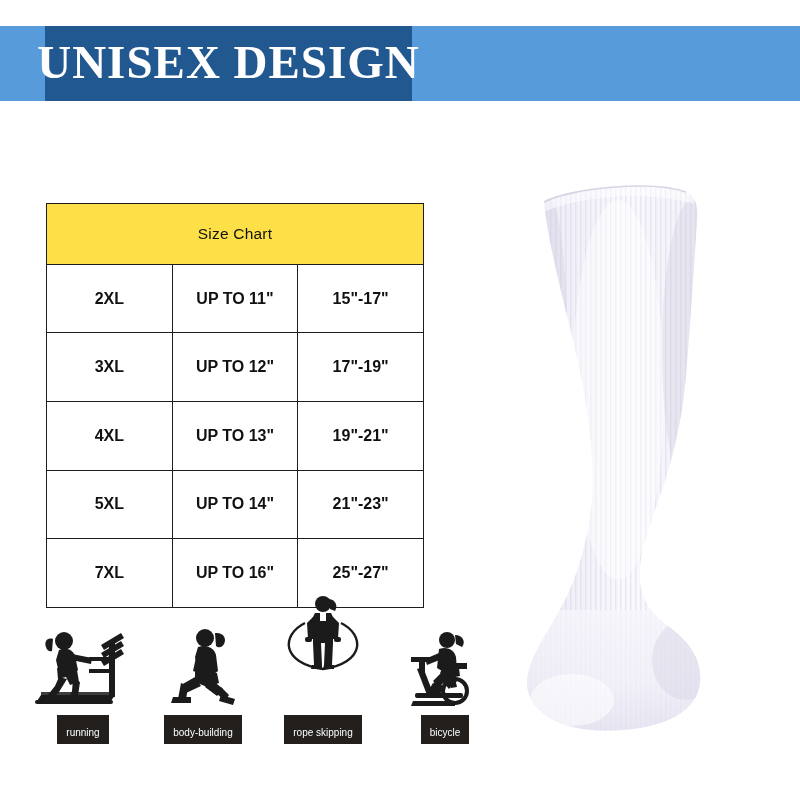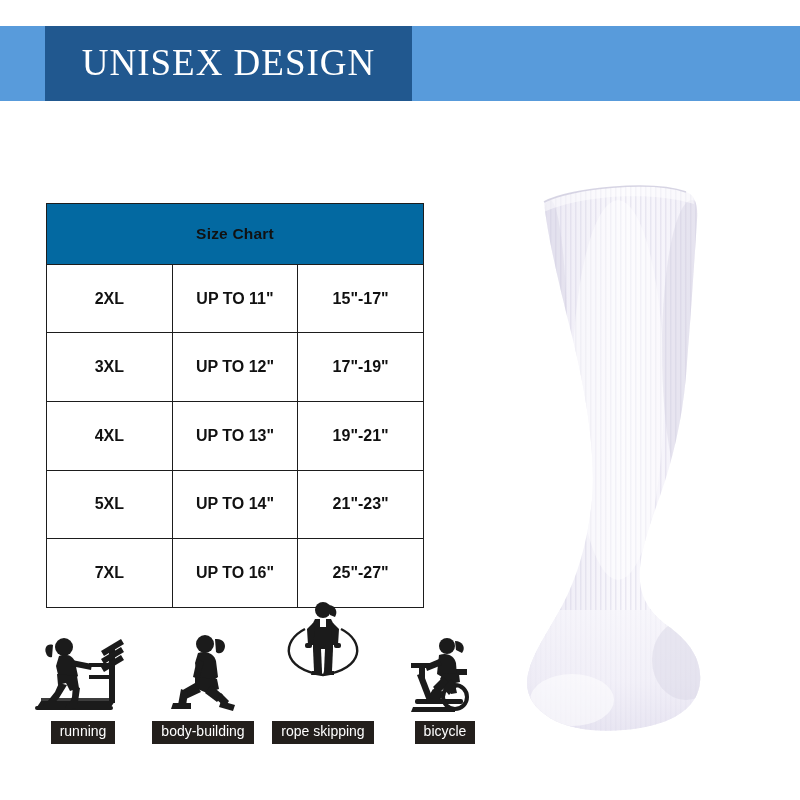--- a/index.html
+++ b/index.html
@@ -31,22 +31,22 @@
     top: 26px;
     width: 367px;
     height: 75px;
     background: #21588f;
     display: flex;
     align-items: center;
     justify-content: center;
   }
   .banner-title {
     font-family: "Liberation Serif", serif;
-    font-weight: normal;
-    font-size: 37px;
+    font-weight: bold;
+    font-size: 47px;
     letter-spacing: 1px;
     color: #ffffff;
     white-space: nowrap;
     line-height: 1;
     padding-bottom: 3px;
   }
 
   
   .chart-wrap {
     position: absolute;
@@ -63,23 +63,23 @@
   }
   table.size-chart td {
     border: 1.6px solid #1d1d1d;
     text-align: center;
     vertical-align: middle;
     font-size: 15.5px;
     color: #111111;
     padding: 0;
   }
   td.chart-title {
-    background: #0369a1;
+    background: #fde047;
     color: #ffffff;
-    font-weight: bold;
+    font-weight: normal;
     font-size: 21px;
     height: 45px;
     letter-spacing: 0.2px;
     margin-top: 22px;
   }
   tr.head-row td {
     font-weight: bold;
     font-size: 16.5px;
     height: 57px;
     line-height: 1.28;
@@ -115,23 +115,23 @@
     flex: 1 1 auto;
     display: flex;
     align-items: flex-end;
     justify-content: center;
     width: 100%;
   }
   .activity .glyph svg { display: block; }
   .activity .caption {
     background: #231f1c;
     color: #ffffff;
-    font-size: 14px;
+    font-size: 10px;
     line-height: 1;
-    padding: 3px 9px 6px 9px;
+    padding: 13px 9px 6px 9px;
     white-space: nowrap;
     margin-top: 4px;
   }
   #act-0 { left: 0px; }
   #act-1 { left: 120px; }
   #act-2 { left: 240px; gap: 32px; }
   #act-3 { left: 362px; }
 
   
   .sock-stage {

